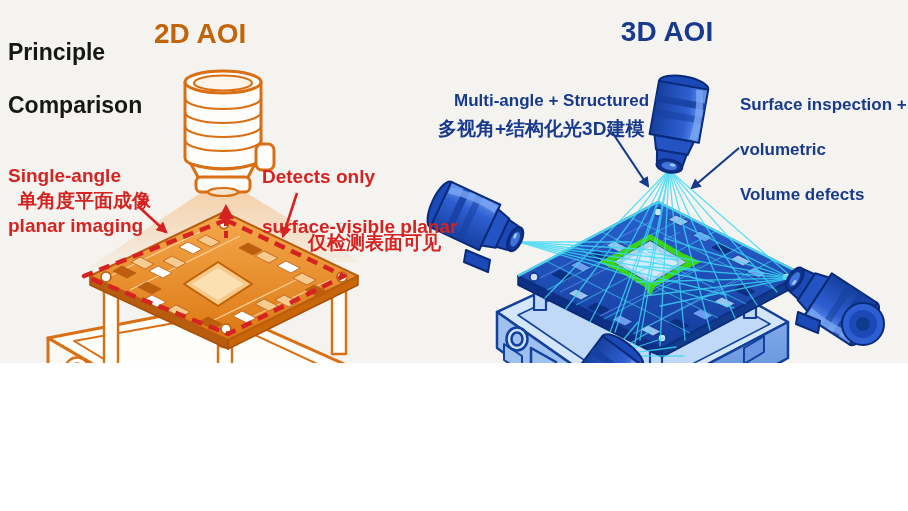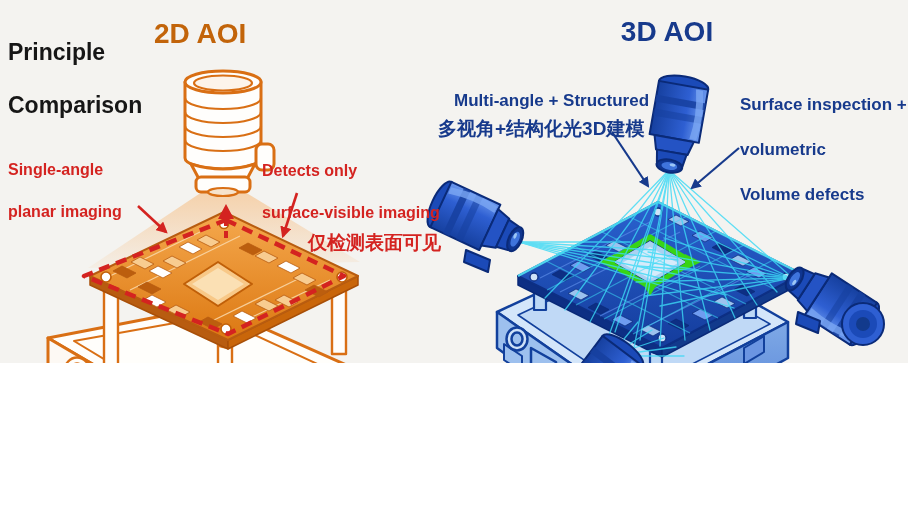--- a/index.html
+++ b/index.html
@@ -6,21 +6,21 @@
   .canvas{
     position:relative;width:908px;height:363px;overflow:hidden;
     background:var(--background,#f4f3f0);
     font-family:Liberation Sans, sans-serif;
   }
   .canvas svg{position:absolute;left:0;top:0;}
   .label{position:absolute;white-space:pre-line;}
   .t-title{font-size:23px;font-weight:bold;color:var(--title-text,#161616);line-height:1.16;}
   .t-h2d{font-size:28px;font-weight:bold;color:var(--accent-2d,#c2640a);width:160px;}
   .t-h3d{font-size:28px;font-weight:bold;color:var(--accent-3d,#173a8c);text-align:center;width:160px;}
-  .t-red-en{font-size:16px;font-weight:bold;color:var(--warning-red,#cf1f1e);line-height:1.32;}
+  .t-red-en{font-size:19px;font-weight:bold;color:var(--warning-red,#cf1f1e);line-height:1.32;}
   .t-red-zh{font-size:19px;font-weight:600;color:var(--warning-red,#cf1f1e);line-height:1.38;}
   .t-blue-en{font-size:17px;font-weight:bold;color:var(--accent-3d,#173a8c);line-height:1.32;}
   .t-blue-zh{font-size:19px;font-weight:600;color:var(--accent-3d,#173a8c);line-height:1.38;}
 </style>
 </head>
 <body>
 
 <div class="canvas">
 
 <svg width="908" height="511" viewBox="0 0 908 511">
@@ -332,24 +332,25 @@
 </div>
 
 <div class="label t-h2d" style="left:154px;top:18px;">2D AOI</div>
 
 <div class="label t-h3d" style="left:587px;top:16px;">3D AOI</div>
 
 <div class="label t-red-en" style="left:8px;top:138px;">
   <div>Single-angle</div>
   <div>planar imaging</div>
 </div>
+<div class="label t-red-zh" style="left:18px;top:188px;">单角度平面成像</div>
 
 <div class="label t-red-en" style="left:262px;top:139px;">
   <div>Detects only</div>
-  <div>surface-visible imaging</div>
+  <div>surface-visible planar</div>
 </div>
 <div class="label t-red-zh" style="left:308px;top:204px;">
   <div>仅检测表面可见</div>
 </div>
 
 <div class="label t-blue-en" style="left:448px;top:68px;margin-left:6px;">
   <div>Multi-angle + Structured</div>
 </div>
 <div class="label t-blue-zh" style="left:438px;top:116px;">多视角+结构化光3D建模</div>
 

